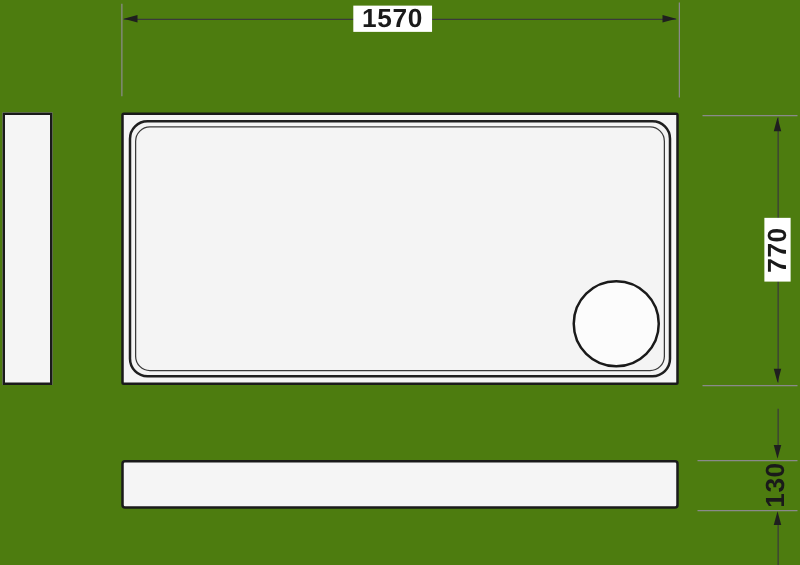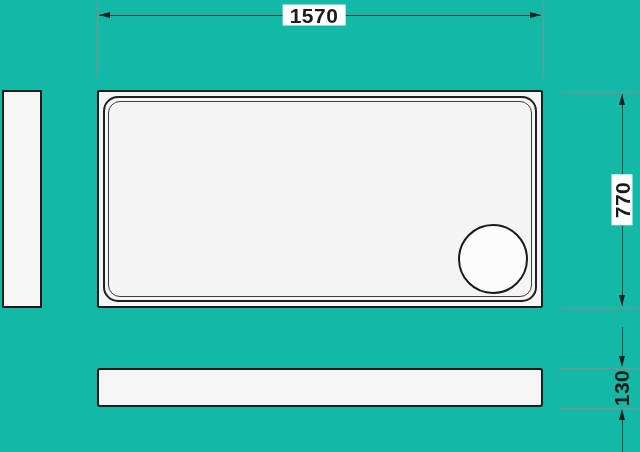--- a/index.html
+++ b/index.html
@@ -1,20 +1,20 @@
 <!DOCTYPE html>
 <html><head>
 <meta charset="utf-8">
 <style>
   html,body{margin:0;padding:0;background:#ffffff;}
   *{box-sizing:border-box;}
   #canvas{
     position:relative;
     width:640px;height:452px;
-    background:#14b8a6;
+    background:#4d7c0f;
     font-family:"Liberation Sans","DejaVu Sans",sans-serif;
     overflow:hidden;
   }
   
   .panel{
     position:absolute;
     background:#f5f5f5;
     border:2.5px solid #1a1a1a;
   }
   .plan-view{

